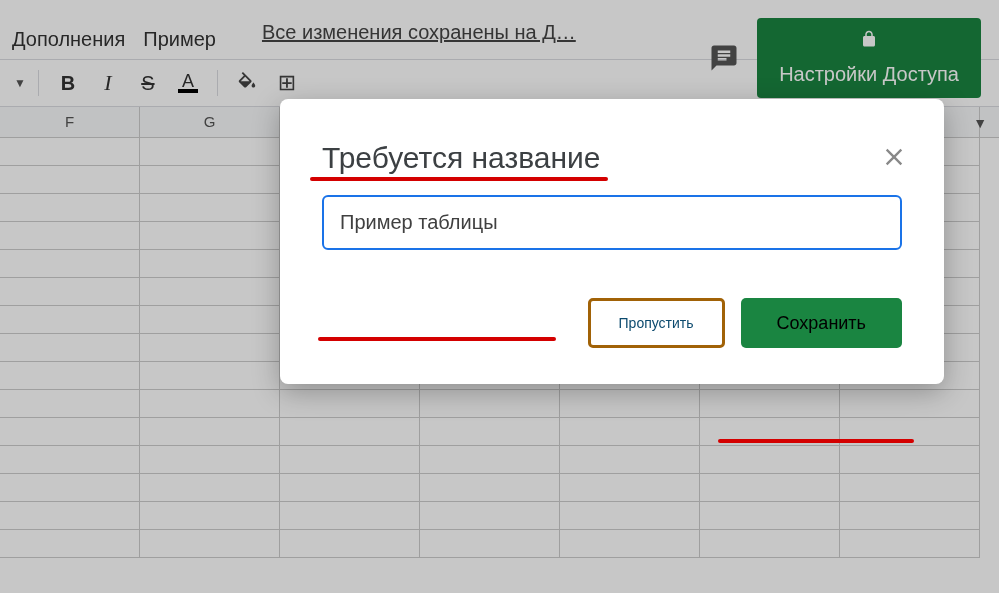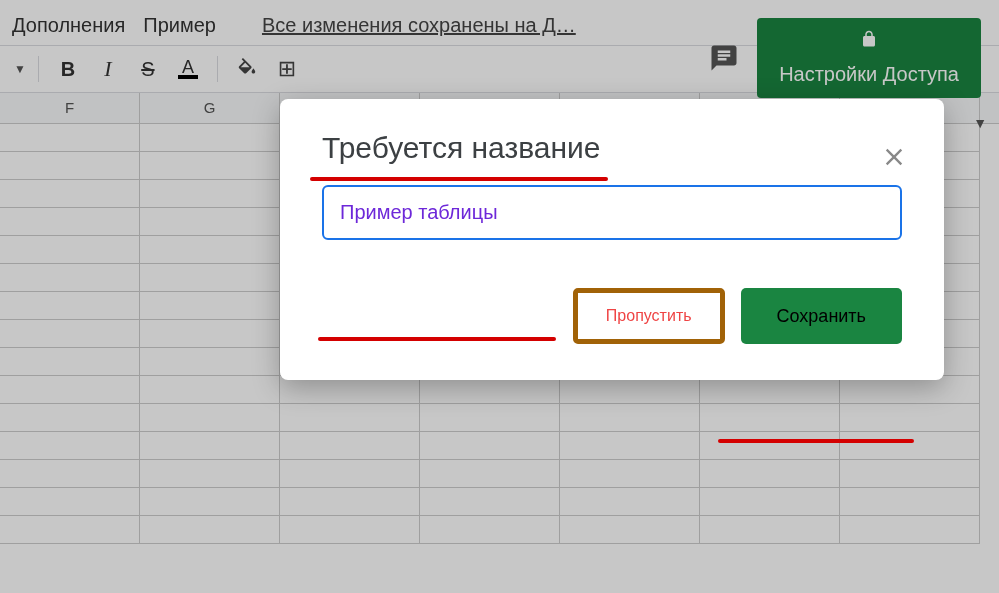--- a/index.html
+++ b/index.html
@@ -18,20 +18,21 @@
     .menubar {
       display: flex;
       align-items: center;
       padding: 14px 12px 8px 12px;
       gap: 18px;
       font-size: 20px;
       color: #333;
     }
     .menubar-item {
       cursor: pointer;
+      margin-top: 14px;
     }
     .save-status {
       color: #444;
       text-decoration: underline;
       margin-left: 28px;
     }
     .header-right {
       position: absolute;
       top: 18px;
       right: 18px;
@@ -147,21 +148,21 @@
       height: 100%;
       background: rgba(0,0,0,0.22);
     }
     .dialog {
       position: absolute;
       top: 99px;
       left: 280px;
       width: 664px;
       background: #fff;
       border-radius: 8px;
-      padding: 32px 42px 36px 42px;
+      padding: 42px 42px 36px 42px;
       box-shadow: 0 8px 28px rgba(0,0,0,0.28);
     }
     .dialog-title {
       font-size: 30px;
       color: #3c4043;
       font-weight: 400;
       margin-bottom: 20px;
       display: inline-block;
     }
     .dialog-close {
@@ -180,36 +181,36 @@
       font-size: 17px;
       color: #444;
       margin-bottom: 40px;
     }
     .dialog-input {
       width: 100%;
       border: 2px solid #1a73e8;
       border-radius: 6px;
       padding: 14px 16px;
       font-size: 20px;
-      color: #6d28d9;
+      color: #404040;
       outline: none;
       margin-bottom: 48px;
     }
     .dialog-actions {
       display: flex;
       justify-content: flex-end;
       gap: 16px;
     }
     .btn-skip {
       background: #fff;
-      border: 5px solid #a16207;
-      color: #ef4444;
+      border: 3px solid #a16207;
+      color: #0c4a6e;
       padding: 14px 28px;
       border-radius: 5px;
-      font-size: 16px;
+      font-size: 14px;
       cursor: pointer;
     }
     .btn-save {
       background: #1a8541;
       border: none;
       color: #000000;
       padding: 14px 36px;
       border-radius: 5px;
       font-size: 18px;
       cursor: pointer;

